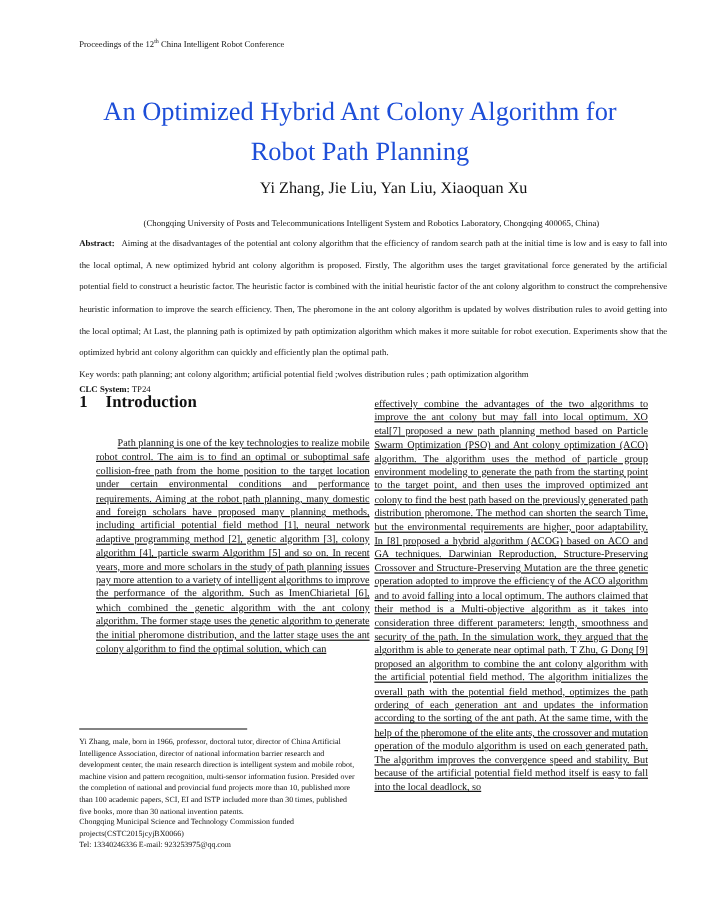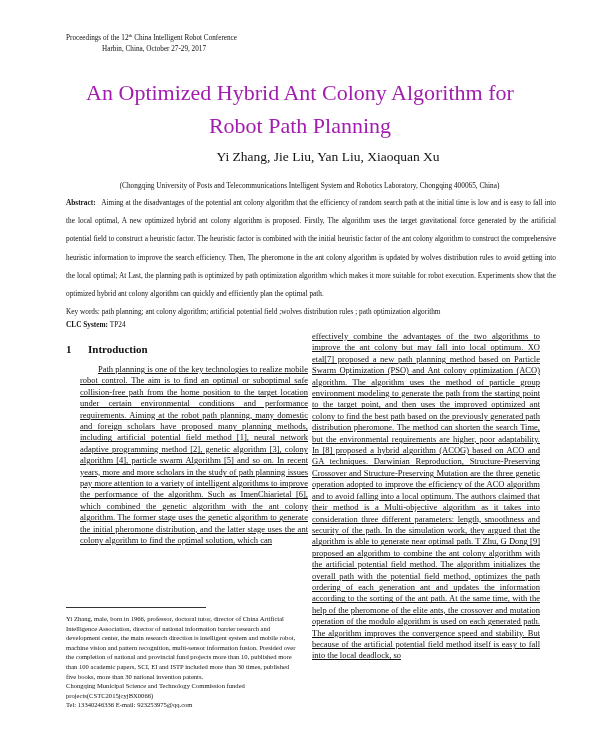--- a/index.html
+++ b/index.html
@@ -3,50 +3,49 @@
 <meta charset="utf-8">
 <style>
   html, body { margin: 0; padding: 0; background: #ffffff; }
   body { width: 600px; height: 749px; position: relative; overflow: hidden;
          font-family: "Liberation Serif", serif; color: #111; }
   .proc { position: absolute; left: 66px; top: 30px; font-size: 7.2px; line-height: 11px; }
   .proc .l1 { display: block; }
   .proc .l2 { display: block; padding-left: 36px; }
   .proc sup { font-size: 5px; }
   .title { position: absolute; left: 0; width: 600px; top: 76px; text-align: center;
-           font-size: 22px; line-height: 33px; color: #a21caf; }
+           font-size: 22px; line-height: 33px; color: #1d4ed8; }
   .authors { position: absolute; left: 0; width: 600px; top: 149px; text-align: center;
              font-size: 13.5px; margin-left: 28px; }
   .affil { position: absolute; left: 62px; width: 495px; top: 181px; text-align: center;
            font-size: 7.3px; line-height: 10px; white-space: nowrap; }
   .abstract { position: absolute; left: 66px; width: 490px; top: 194px; font-size: 7.3px;
               line-height: 18.2px; text-align: justify; }
   .abstract .lbl { font-weight: bold; margin-top: 32px; }
   .kw { position: absolute; left: 66px; width: 490px; top: 303px; font-size: 7.3px; line-height: 18px; }
   .kw b { font-weight: normal; }
   .clc { position: absolute; left: 66px; top: 320px; font-size: 7.3px; font-weight: bold; }
   .clc span.v { font-weight: normal; }
-  .sec { position: absolute; left: 66px; top: 343px; font-size: 11px; font-weight: bold; }
+  .sec { position: absolute; left: 66px; top: 328px; font-size: 14px; font-weight: bold; }
   .sec .num { display: inline-block; width: 22px; }
   .col { position: absolute; font-size: 8.5px; line-height: 11.4px; text-align: justify; width: 228px; }
   .col-left { left: 80px; top: 364px; }
   .col-left p { margin: 0; text-indent: 18px; text-decoration: underline; }
   .col-right { left: 312px; top: 331px; width: 228px; }
   .col-right p { margin: 0; text-decoration: underline; }
   .rule { position: absolute; left: 66px; top: 607px; width: 140px; height: 0;
           border-top: 1px solid #333; }
   .foot { position: absolute; left: 66px; top: 614px; width: 230px; font-size: 6.6px; line-height: 9.6px; }
   .foot p { margin: 0; }
 </style>
 </head>
 <body>
 
 <div class="proc">
   <span class="l1"><span>Proceedings of the 12</span><sup>th</sup><span> China Intelligent Robot Conference</span></span>
-  <span class="l2">Harbin, China, October 27-29, 2017</span>
 </div>
 
 <div class="title">
   <div>An Optimized Hybrid Ant Colony Algorithm for</div>
   <div>Robot Path Planning</div>
 </div>
 
 <div class="authors">Yi Zhang, Jie Liu, Yan Liu, Xiaoquan Xu</div>
 
 <div class="affil">(Chongqing University of Posts and Telecommunications Intelligent System and Robotics Laboratory, Chongqing 400065, China)</div>

